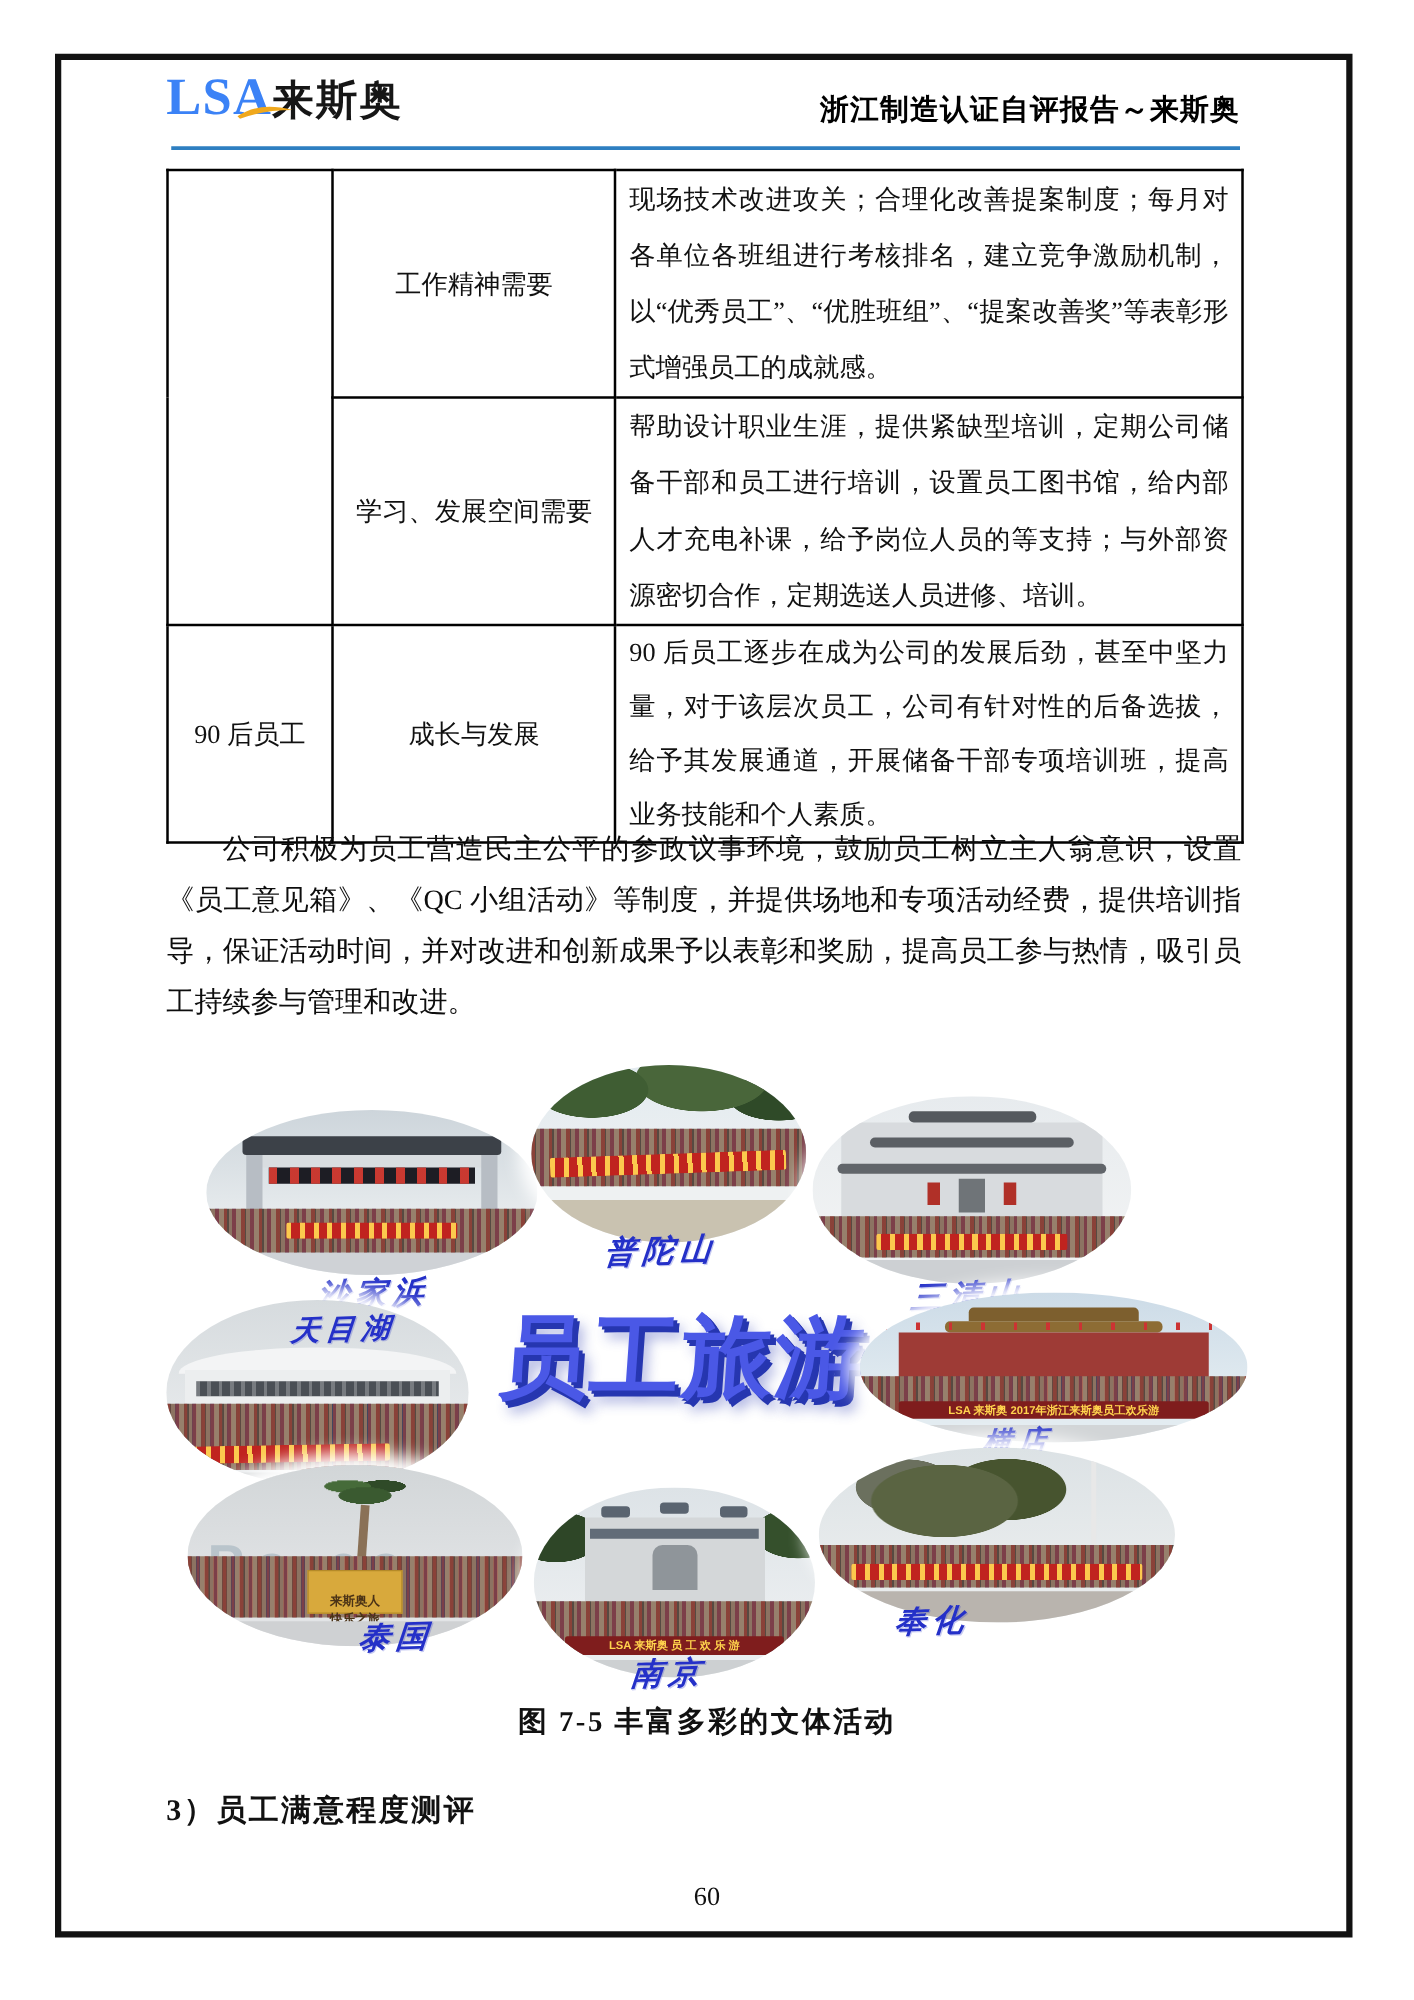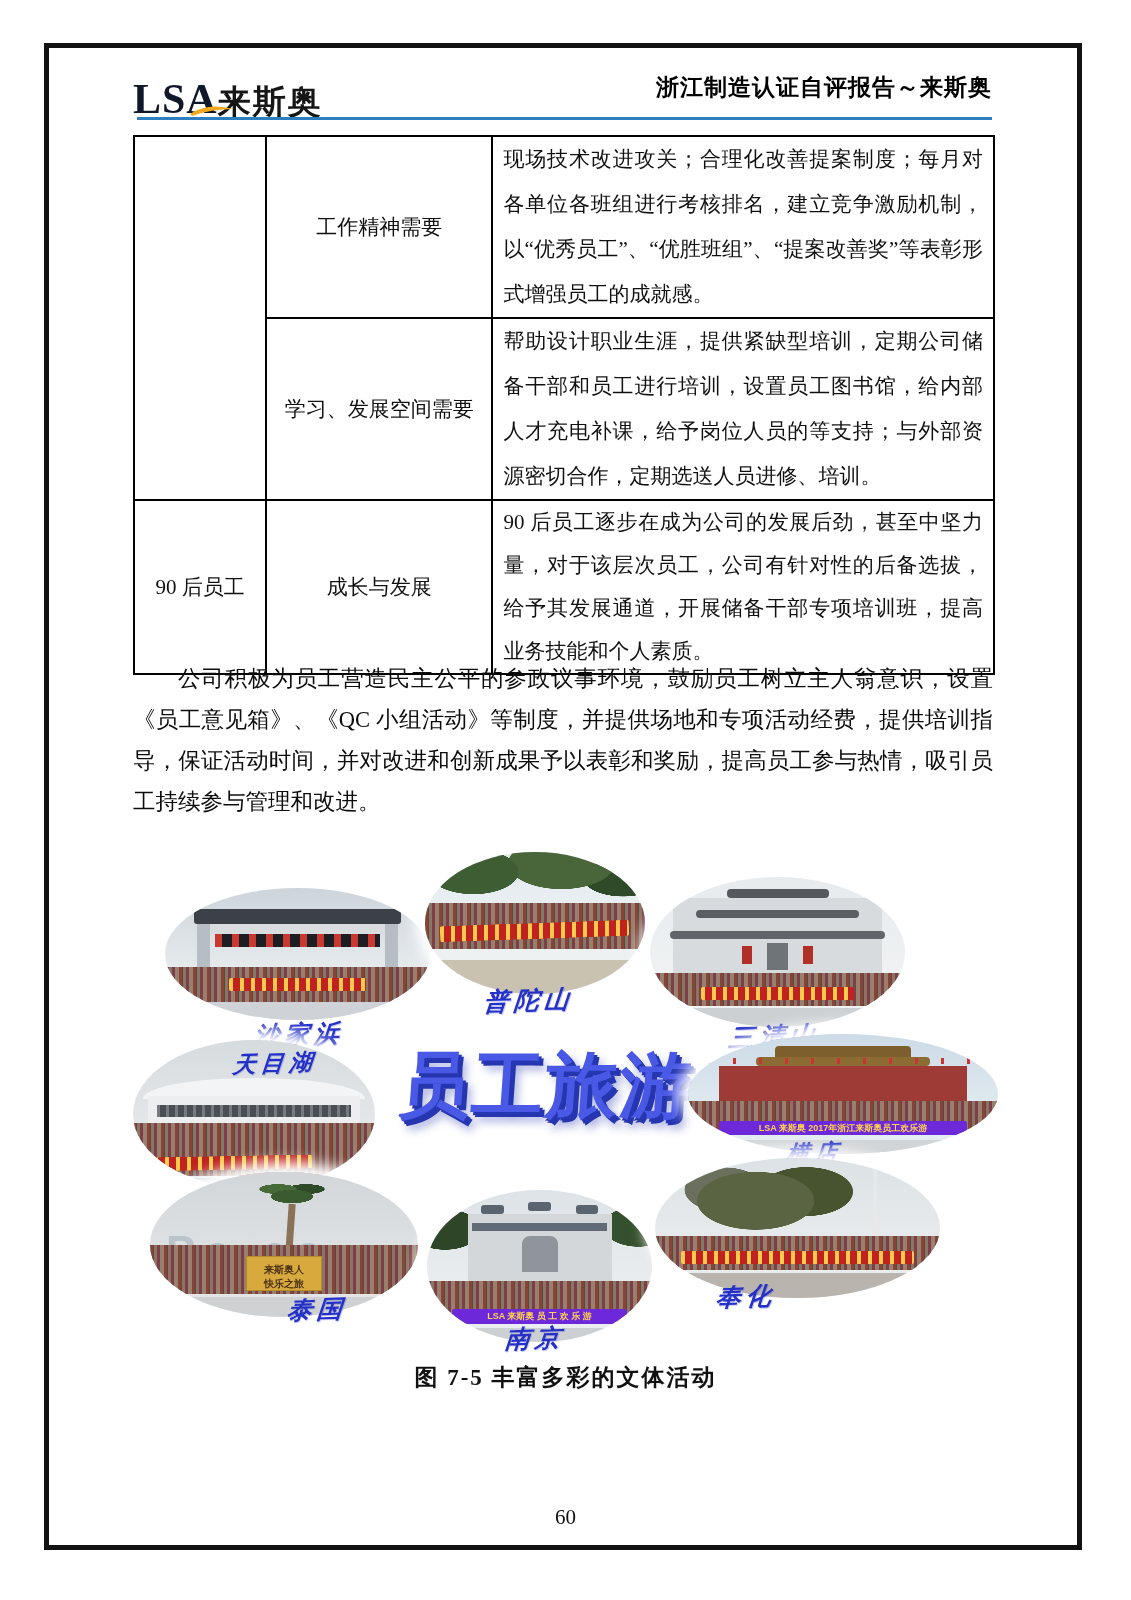--- a/index.html
+++ b/index.html
@@ -4,21 +4,21 @@
 <style>
   html,body{margin:0;padding:0;background:#ffffff;}
   .page{position:relative;width:1131px;height:1600px;background:#ffffff;overflow:hidden;
         font-family:"Liberation Serif","DejaVu Serif",serif;color:#111;}
   .frame{position:absolute;left:44px;top:43px;width:1038px;height:1507px;
          border:5px solid #121212;box-sizing:border-box;background:#fff;}
 
   
   .logo{position:absolute;left:133px;top:58px;display:flex;align-items:baseline;}
   .logo-lsa{position:relative;font-family:"Liberation Serif",serif;font-weight:700;
-            font-size:42px;line-height:40px;color:#0f172a;letter-spacing:1px;margin-top:21px;}
+            font-size:42px;line-height:40px;color:#3b82f6;letter-spacing:1px;}
   .logo-swoosh{position:absolute;left:56px;bottom:2px;width:46px;height:16px;}
   .logo-cn{font-size:33px;font-weight:700;color:#161616;
            font-family:"Liberation Sans","DejaVu Sans",sans-serif;letter-spacing:2px;}
   .doc-title{position:absolute;right:139px;top:72px;font-size:23px;font-weight:700;color:#000;
              font-family:Liberation Serif, serif;letter-spacing:1px;}
   .accent-line{position:absolute;left:137px;top:117px;width:855px;height:3px;background:#2e7fc1;}
 
   
   table.needs{position:absolute;left:133px;top:135px;width:862px;border-collapse:collapse;
               table-layout:fixed;font-size:21px;}
@@ -39,21 +39,21 @@
       box-shadow:inset 0 0 26px 18px rgba(255,255,255,0.95), 0 0 14px 10px #ffffff;}
   .ph>div{position:absolute;}
   .sky{inset:0;}
   .crowd{left:0;right:0;
      background:
        repeating-linear-gradient(90deg, rgba(200,55,45,.45) 0 3px, rgba(0,0,0,0) 3px 7px),
        repeating-linear-gradient(90deg, #574a42 0 4px, #8c7362 4px 7px, #3e4660 7px 10px, #97806c 10px 14px);}
   .banner{background:#c0231f;
      background-image:repeating-linear-gradient(90deg, rgba(255,210,80,.95) 0 4px, rgba(255,210,80,0) 4px 11px);
      border-radius:2px;}
-  .banner-text{background:#6d28d9;color:#ffd34d;font-family:"Liberation Sans",sans-serif;
+  .banner-text{background:#7f1d1d;color:#ffd34d;font-family:"Liberation Sans",sans-serif;
      font-weight:700;text-align:center;white-space:nowrap;overflow:hidden;border-radius:2px;}
   .ph-label{position:absolute;color:#2430c8;font-weight:700;font-style:italic;
      font-size:25px;letter-spacing:5px;transform:skewX(-7deg) rotate(-2deg);
      font-family:"Liberation Serif",serif;text-shadow:1px 1px 0 rgba(36,48,200,.25);}
   .center-title{position:absolute;left:398px;top:1038px;font-size:72px;font-weight:800;
      font-family:"Liberation Sans","DejaVu Sans",sans-serif;color:#4a58e6;letter-spacing:2px;
      transform:skewX(-4deg);
      text-shadow:3px 3px 0 #2636b0, 5px 5px 0 #2636b0, 8px 9px 10px rgba(38,54,176,.45);}
 
   .caption{position:absolute;left:0;top:1362px;width:1131px;text-align:center;
@@ -175,21 +175,21 @@
       <div class="sky" style="background:linear-gradient(#d2d6d8,#e2e4e6 70%);"></div>
       <div class="wm" style="left:6%;top:38%;font-size:44px;letter-spacing:10px;">Pa   ea</div>
       <div style="left:40%;top:4%;width:26%;height:26%;background:
          radial-gradient(ellipse 50% 30% at 50% 50%, #3a5a30 0 60%, rgba(0,0,0,0) 61%),
          radial-gradient(ellipse 44% 22% at 30% 30%, #466b39 0 60%, rgba(0,0,0,0) 61%),
          radial-gradient(ellipse 44% 22% at 70% 30%, #2f4a28 0 60%, rgba(0,0,0,0) 61%);"></div>
       <div style="left:51%;top:22%;width:2.5%;height:34%;background:#8a7157;transform:rotate(4deg);"></div>
       <div class="crowd" style="bottom:16%;height:34%;"></div>
       <div style="left:36%;bottom:18%;width:28%;height:24%;background:#d8a93c;border:1px solid #b58a28;
                   color:#4a3216;font-size:10px;line-height:1.4;font-weight:700;text-align:center;
-                  font-family:'Liberation Sans',sans-serif;padding-top:6px;box-sizing:border-box;">
+                  font-family:'Liberation Sans',sans-serif;padding-top:18px;box-sizing:border-box;">
         <div>来斯奥人</div>
         <div>快乐之旅</div>
       </div>
       <div style="left:0;right:0;bottom:0;height:14%;background:#cfd1d3;"></div>
     </div>
     <div class="ph-label" style="left:287px;top:1293px;">泰国</div>
 
     <div class="ph" style="left:427px;top:1190px;width:225px;height:152px;">
       <div class="sky" style="background:linear-gradient(#dde3e7,#ebeef0 70%);"></div>
       <div style="inset:0;background:
@@ -215,14 +215,15 @@
          radial-gradient(ellipse 34% 40% at 24% 28%, #6b705e 0 60%, rgba(0,0,0,0) 61%);"></div>
       <div style="right:22%;top:6%;width:1.5%;bottom:26%;background:#e8e8e8;"></div>
       <div class="crowd" style="bottom:20%;height:24%;"></div>
       <div class="banner" style="left:9%;right:9%;bottom:24%;height:13px;"></div>
       <div style="left:0;right:0;bottom:0;height:18%;background:#b9b4ae;"></div>
     </div>
     <div class="ph-label" style="left:716px;top:1280px;">奉化</div>
   </div>
 
   <div class="caption">图 7-5  丰富多彩的文体活动</div>
+  <div class="heading3">3）员工满意程度测评</div>
   <div class="pageno">60</div>
 </div>
 
 </body></html>

